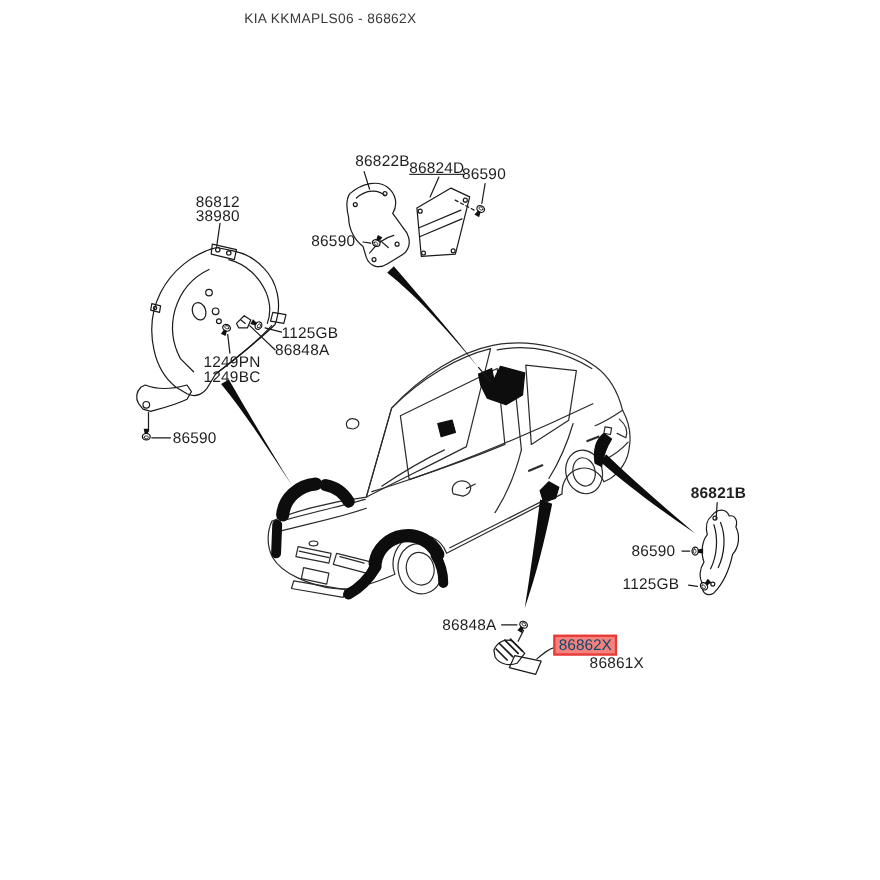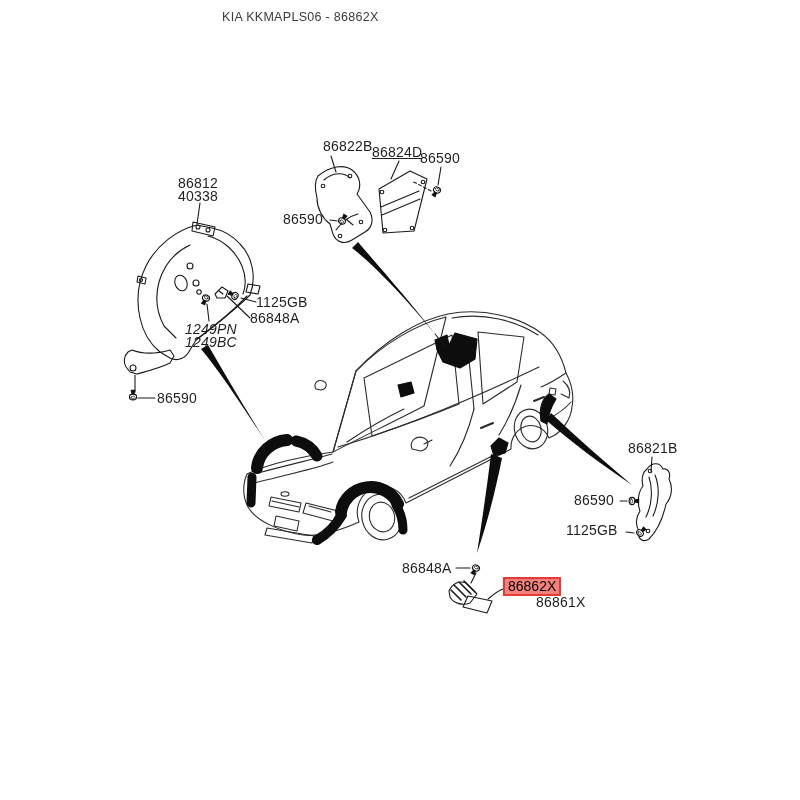--- a/index.html
+++ b/index.html
@@ -12,21 +12,21 @@
     position:absolute;z-index:2;color:#1f1f1f;font-size:14px;line-height:13px;
     white-space:nowrap;letter-spacing:0.2px;
   }
   .lbl .row{display:block;}
   #title{
     position:absolute;left:222px;top:10px;z-index:2;color:#3a3a3a;
     font-size:12.5px;letter-spacing:0.3px;white-space:nowrap;
   }
   #hl-box{
     position:absolute;left:503px;top:577px;z-index:3;
-    background:#f4817b;border:2px solid #e63a36;color:#000000;
+    background:#f4817b;border:2px solid #e63a36;color:#0c4a6e;
     font-size:14px;line-height:15px;padding:0 3px;white-space:nowrap;
   }
   #lbl-86861x{left:536px;top:596px;}
 </style>
 </head>
 <body>
 
 <div id="stage">
 
   <div id="title">KIA KKMAPLS06 - 86862X</div>
@@ -218,43 +218,43 @@
       <path d="M 652,457 L 651,472"></path>
       <path d="M 620,501 L 627,501"></path>
       <path d="M 626,532 L 634,533"></path>
       <path d="M 456,568 L 470,568"></path>
       <path d="M 488,599 C 494,594 499,590 503,589"></path>
     </g>
   </svg>
 
   <div class="lbl" style="left:178px;top:177px;text-align:right;">
     <span class="row">86812</span>
-    <span class="row">40338</span>
+    <span class="row">38980</span>
   </div>
 
   <div class="lbl" style="left:307px;top:140px;margin-left:16px;">86822B</div>
 
   <div class="lbl" style="left:372px;top:146px;text-decoration:underline;">86824D</div>
 
   <div class="lbl" style="left:420px;top:152px;">86590</div>
 
   <div class="lbl" style="left:283px;top:213px;">86590</div>
 
   <div class="lbl" style="left:256px;top:296px;">1125GB</div>
 
   <div class="lbl" style="left:250px;top:312px;">86848A</div>
 
-  <div class="lbl" style="left:185px;top:323px;font-style:italic;">
+  <div class="lbl" style="left:185px;top:323px;">
     <span class="row">1249PN</span>
     <span class="row">1249BC</span>
   </div>
 
   <div class="lbl" style="left:157px;top:392px;">86590</div>
 
-  <div class="lbl" style="left:628px;top:442px;">86821B</div>
+  <div class="lbl" style="left:628px;top:442px;font-weight:bold;">86821B</div>
 
   <div class="lbl" style="left:574px;top:494px;">86590</div>
 
   <div class="lbl" style="left:566px;top:524px;">1125GB</div>
 
   <div class="lbl" style="left:402px;top:562px;">86848A</div>
 
   <div id="hl-box">86862X</div>
 
   <div class="lbl" id="lbl-86861x">86861X</div>

